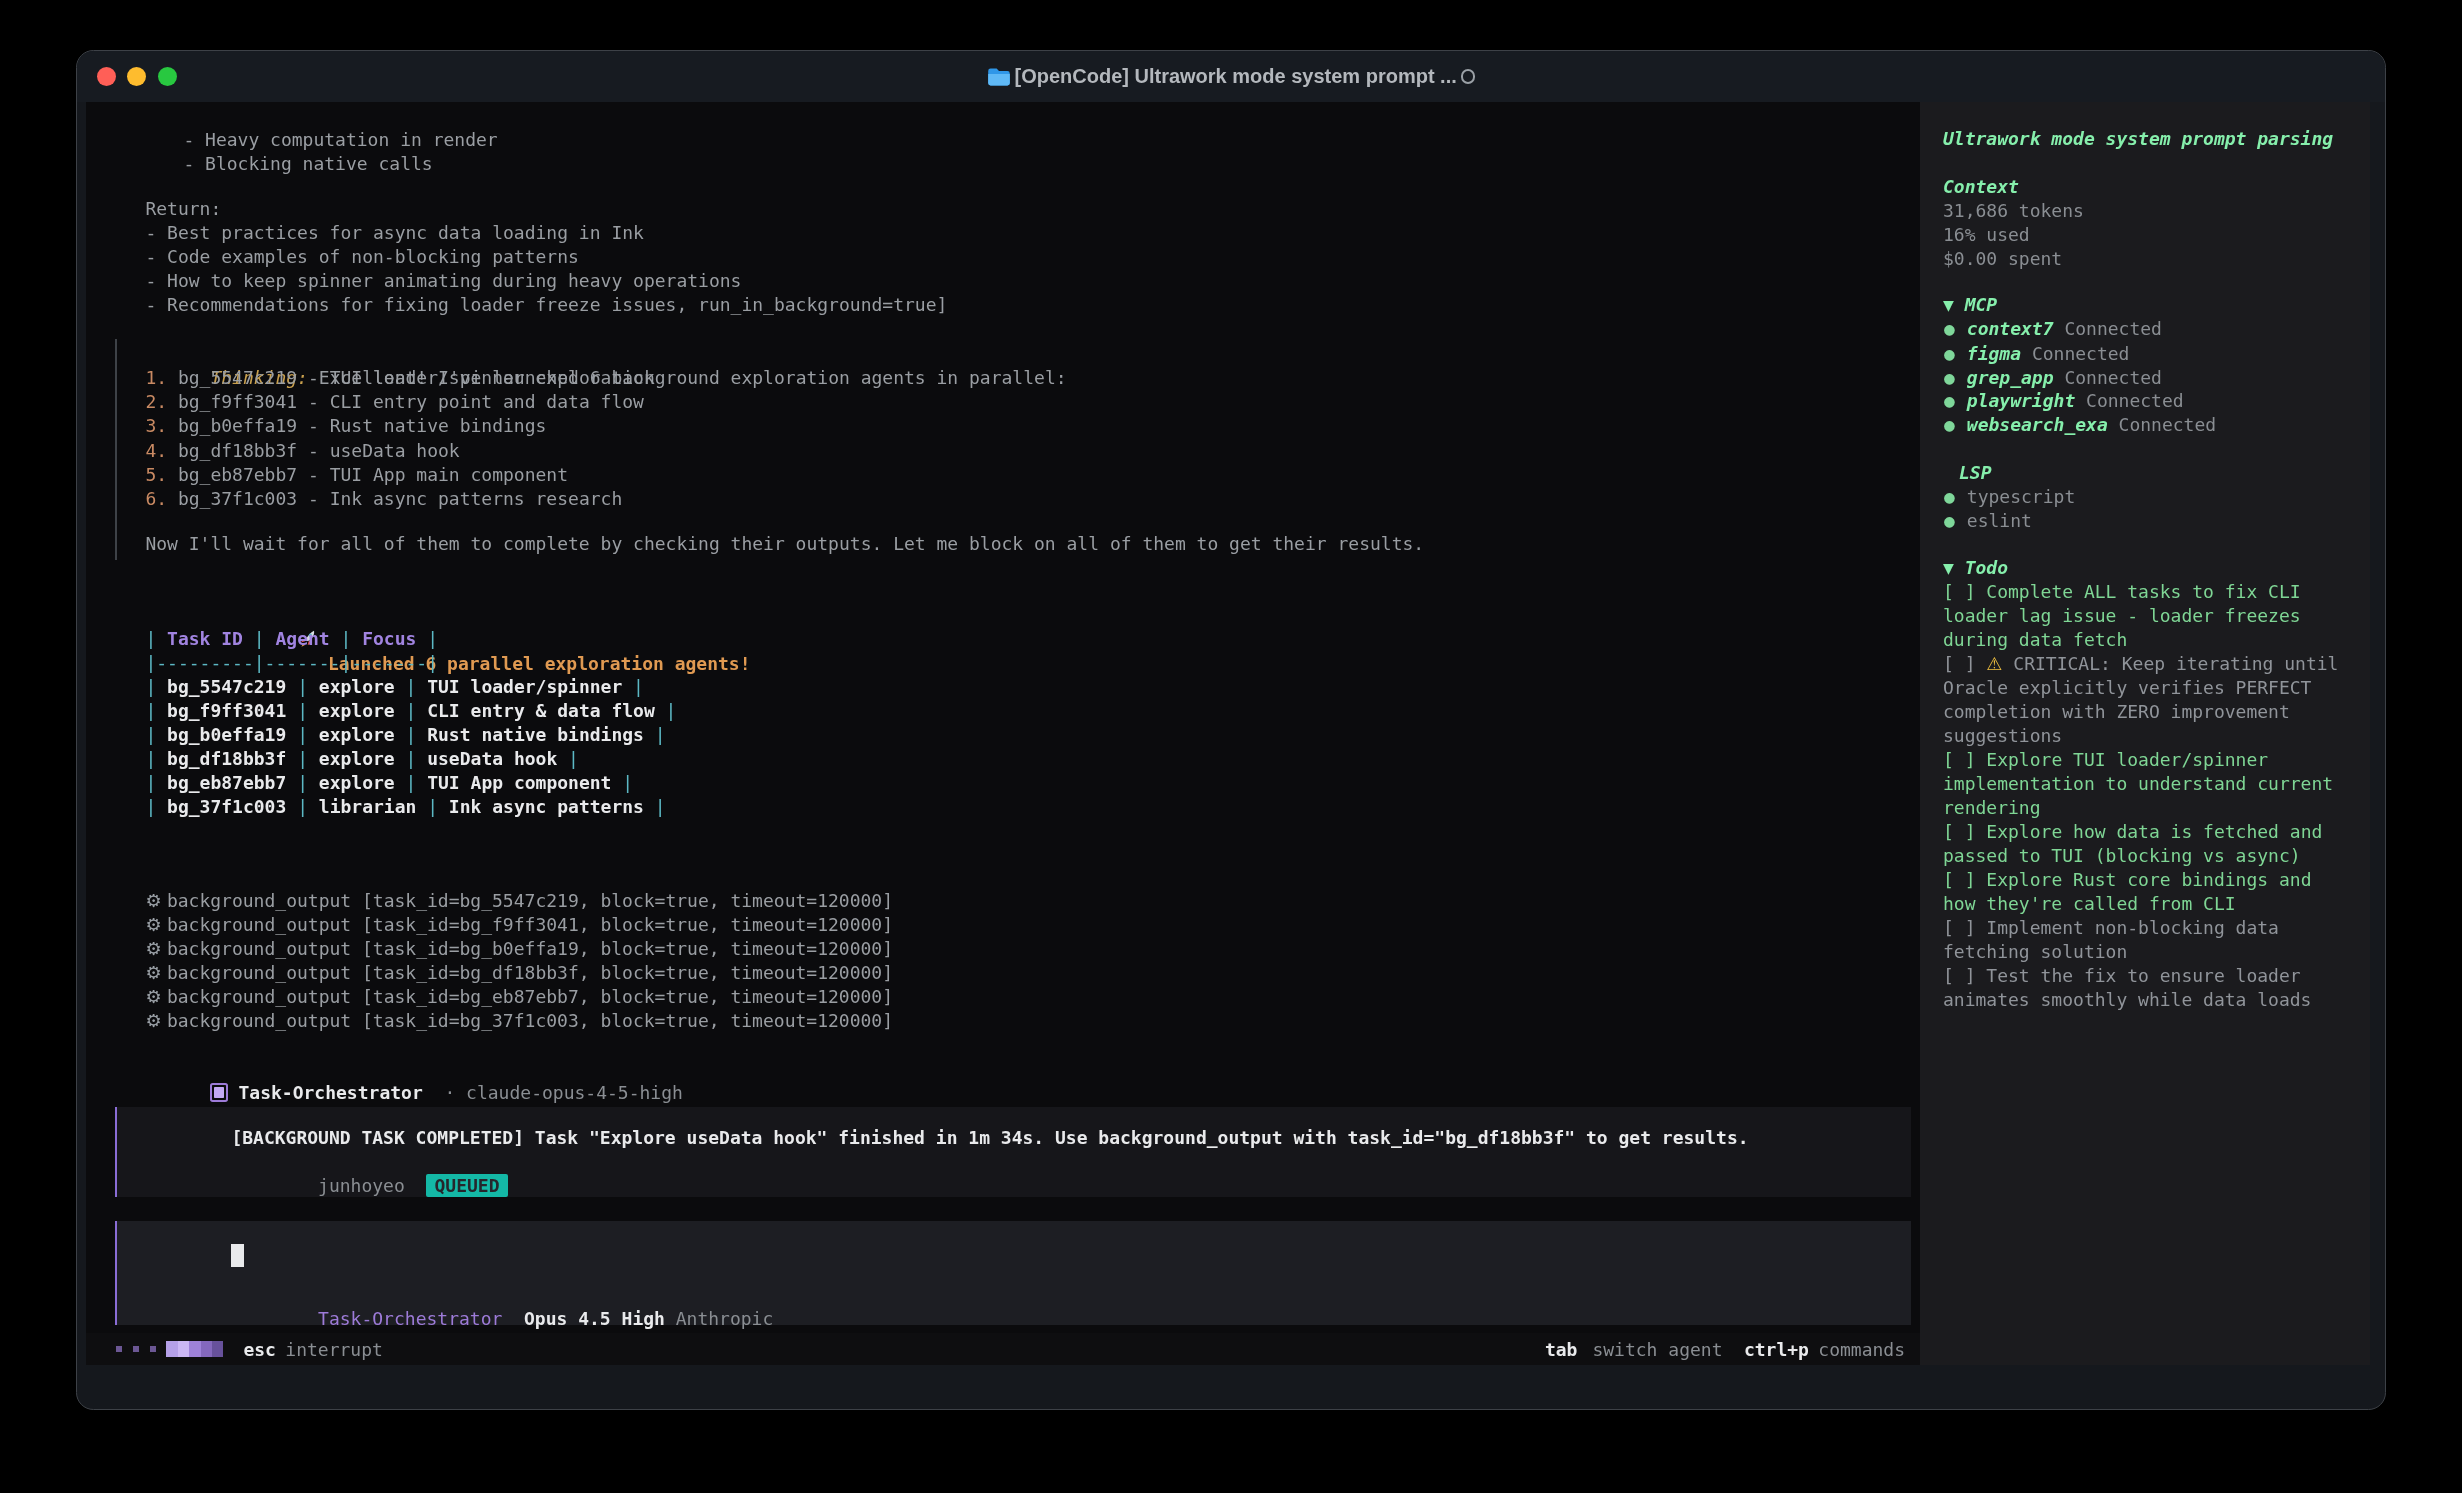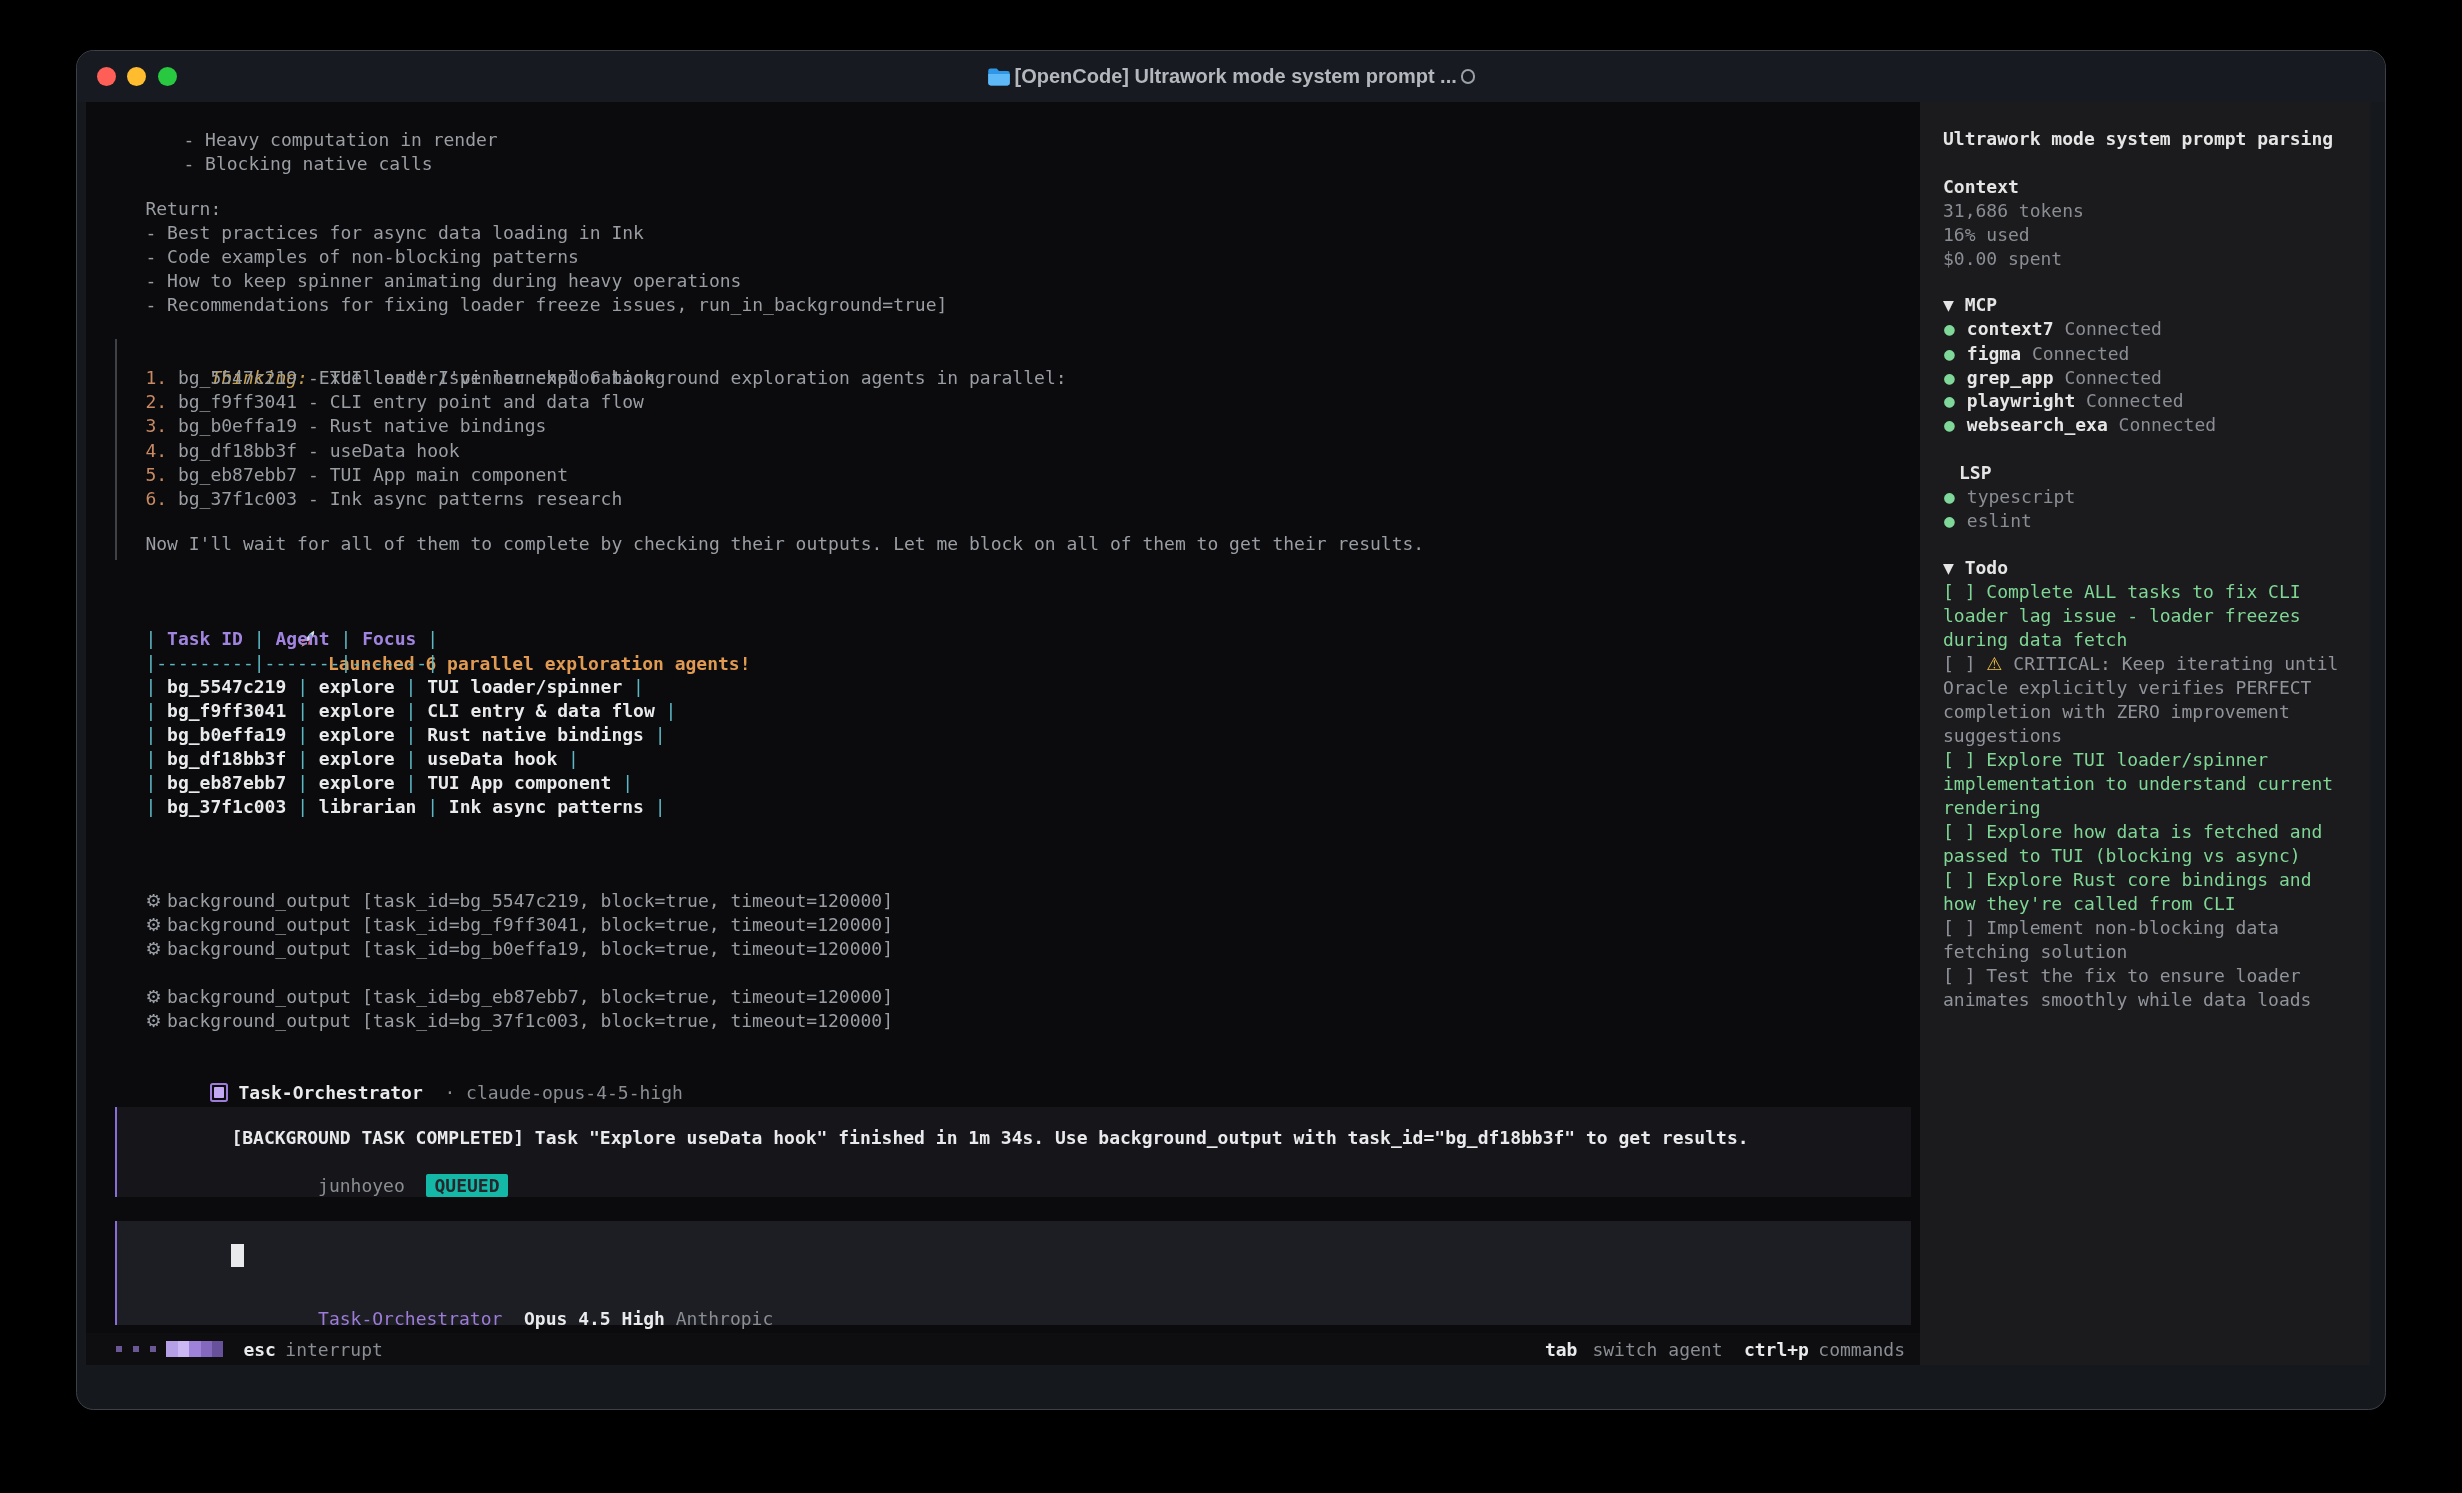--- a/index.html
+++ b/index.html
@@ -52,21 +52,21 @@
   .sb-left { position:absolute; left:30px; top:0; height:32px; display:flex; align-items:center; }
   .sb-right { position:absolute; right:15.4px; top:0; height:32px; display:flex; align-items:center;
     font-size:18px; }
   .dot-sq { width:6px; height:6px; background:#6b5794; margin-right:10.7px; }
   .cell { width:11.4px; height:15.4px; }
   .key { color:#e9eaec; font-weight:700; }
   .dim { color:#8a8e93; }
 
   .sb { position:absolute; font-size:18px; line-height:24px; white-space:pre; }
   .bullet { color:#7fd79a; margin-right:12px; }
-  .sb-name { color:#e5e5e5; font-weight:700; }
+  .sb-name { color:#86efac; font-weight:700;font-style:italic; }
   .sb-dim { color:#8a8e93; }
   .todo-flow { position:absolute; left:23px; top:478px; width:404px; font-size:18px; line-height:24px; color:#9a9ea3; }
   .todo-item { margin:0; }
   .todo-item[data-state="green"] { color:#7fd695; }
   .todo-item[data-state="gray"] { color:#90949a; }
   .warn { color:#f0c040; font-family:"DejaVu Sans",sans-serif; }
 </style>
 </head>
 <body>
 
@@ -130,20 +130,21 @@
     <div class="ln" style="left:59px; top:597px"><span class="pipe">|</span><span class="td"> bg_f9ff3041 </span><span class="pipe">|</span><span class="td"> explore </span><span class="pipe">|</span><span class="td"> CLI entry &amp; data flow </span><span class="pipe">|</span></div>
     <div class="ln" style="left:59px; top:621px"><span class="pipe">|</span><span class="td"> bg_b0effa19 </span><span class="pipe">|</span><span class="td"> explore </span><span class="pipe">|</span><span class="td"> Rust native bindings </span><span class="pipe">|</span></div>
     <div class="ln" style="left:59px; top:645px"><span class="pipe">|</span><span class="td"> bg_df18bb3f </span><span class="pipe">|</span><span class="td"> explore </span><span class="pipe">|</span><span class="td"> useData hook </span><span class="pipe">|</span></div>
     <div class="ln" style="left:59px; top:669px"><span class="pipe">|</span><span class="td"> bg_eb87ebb7 </span><span class="pipe">|</span><span class="td"> explore </span><span class="pipe">|</span><span class="td"> TUI App component </span><span class="pipe">|</span></div>
     <div class="ln" style="left:59px; top:693px"><span class="pipe">|</span><span class="td"> bg_37f1c003 </span><span class="pipe">|</span><span class="td"> librarian </span><span class="pipe">|</span><span class="td"> Ink async patterns </span><span class="pipe">|</span></div>
 
 
     <div class="ln" style="left:59px; top:787px"><span class="gear">⚙</span><span>background_output [task_id=bg_5547c219, block=true, timeout=120000]</span></div>
     <div class="ln" style="left:59px; top:811px"><span class="gear">⚙</span><span>background_output [task_id=bg_f9ff3041, block=true, timeout=120000]</span></div>
     <div class="ln" style="left:59px; top:835px"><span class="gear">⚙</span><span>background_output [task_id=bg_b0effa19, block=true, timeout=120000]</span></div>
+    <div class="ln" style="left:59px; top:859px"><span class="gear">⚙</span><span>background_output [task_id=bg_df18bb3f, block=true, timeout=120000]</span></div>
     <div class="ln" style="left:59px; top:883px"><span class="gear">⚙</span><span>background_output [task_id=bg_eb87ebb7, block=true, timeout=120000]</span></div>
     <div class="ln" style="left:59px; top:907px"><span class="gear">⚙</span><span>background_output [task_id=bg_37f1c003, block=true, timeout=120000]</span></div>
 
     <div class="ln" style="left:59px; top:955px">
       <span class="agent-chip"><i></i></span><span class="w">Task-Orchestrator</span><span class="dim">  </span><span class="dim">·</span><span class="dim"> </span><span class="dim">claude-opus-4-5-high</span>
     </div>
 
     <div class="block completed">
       <div class="ln w" style="left:114px; top:19.4px">[BACKGROUND TASK COMPLETED] Task "Explore useData hook" finished in 1m 34s. Use background_output with task_id="bg_df18bb3f" to get results.</div>
       <div class="ln" style="left:114px; top:43px">

